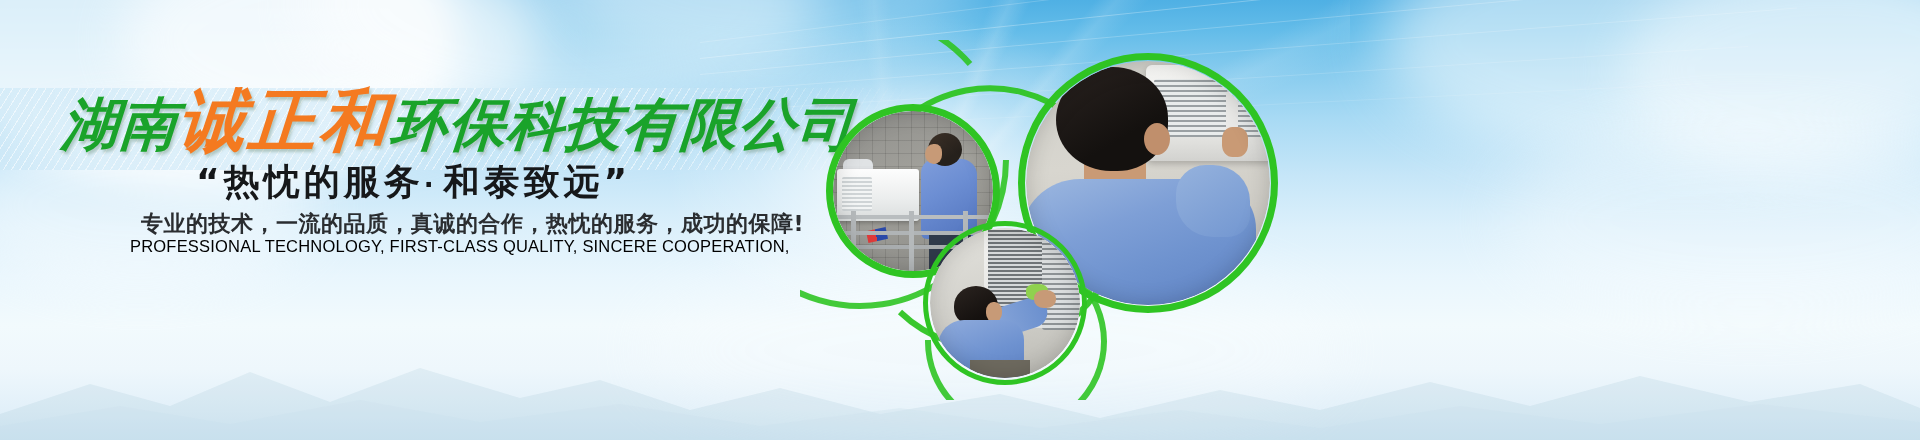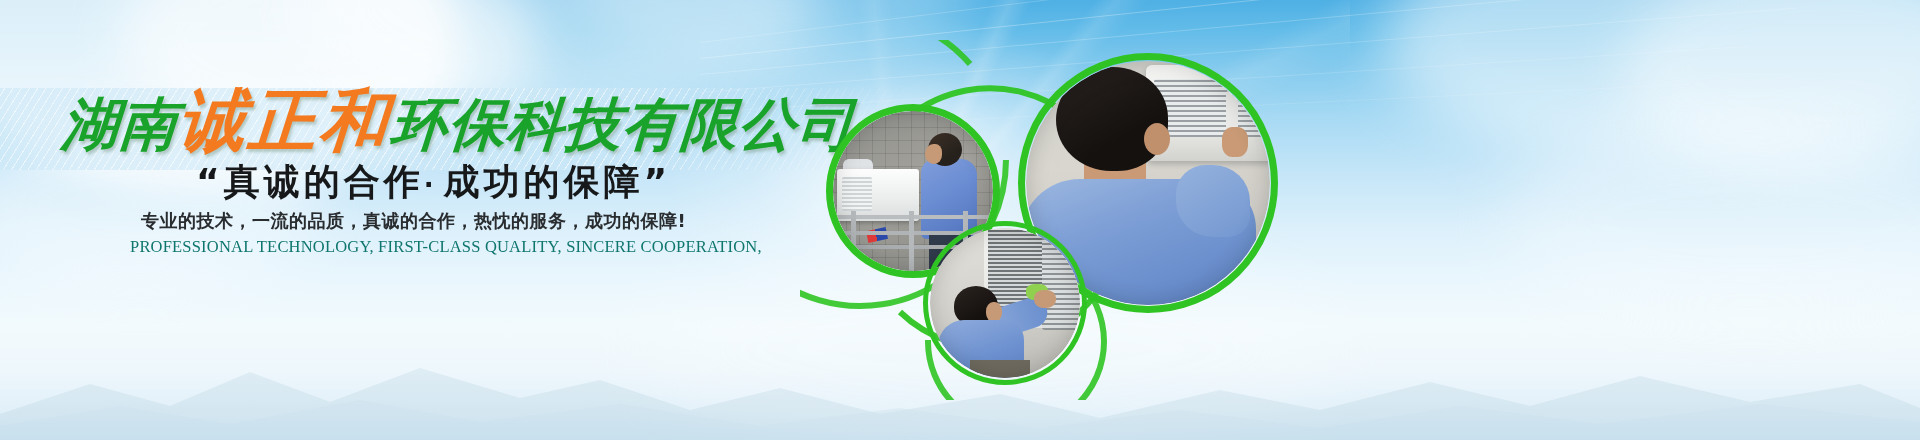--- a/index.html
+++ b/index.html
@@ -109,29 +109,29 @@
     position:absolute;left:196px;top:158px;
     font-family:"DejaVu Sans","Liberation Sans",sans-serif;
     font-size:36px;font-weight:700;letter-spacing:4px;
     color:#16181a;white-space:nowrap;
   }
   .slogan .dot{font-size:26px;letter-spacing:10px;}
 
   .sub-cn{
     position:absolute;left:141px;top:209px;
     font-family:"DejaVu Sans","Liberation Sans",sans-serif;
-    font-size:18px;font-weight:600;letter-spacing:.5px;
+    font-size:22px;font-weight:600;letter-spacing:.5px;
     color:#2a2d30;white-space:nowrap;
   }
 
   .sub-en{
     position:absolute;left:130px;top:233px;
-    font-family:Liberation Serif, serif;
+    font-family:Liberation Sans, sans-serif;
     font-size:16.5px;font-weight:400;letter-spacing:.2px;
-    color:#0f766e;line-height:27px;white-space:nowrap;
+    color:#000000;line-height:27px;white-space:nowrap;
   }
   .sub-en div{white-space:nowrap;}
 
   
   .photos{position:absolute;left:0;top:0;width:1920px;height:440px;pointer-events:none;}
   .photo{
     position:absolute;border-radius:50%;overflow:hidden;
     box-shadow:0 0 0 0 rgba(0,0,0,0);
   }
   .photo .img{position:absolute;inset:0;border-radius:50%;overflow:hidden;}
@@ -245,21 +245,21 @@
 
   <div class="title-band"></div>
 
   <div class="copy">
 
     <div class="company-title">
       <span class="part">湖南</span><span class="part accent">诚正和</span><span class="part">环保科技有限公司</span>
     </div>
 
     <div class="slogan">
-      <span>“</span><span>真诚的合作</span><span class="dot">·</span><span>成功的保障</span><span>”</span>
+      <span>“</span><span>热忱的服务</span><span class="dot">·</span><span>和泰致远</span><span>”</span>
     </div>
 
     <div class="sub-cn">专业的技术，一流的品质，真诚的合作，热忱的服务，成功的保障!</div>
 
     <div class="sub-en">
       <div>PROFESSIONAL TECHNOLOGY, FIRST-CLASS QUALITY, SINCERE COOPERATION,</div>
     </div>
   </div>
 
   <div class="photos">

